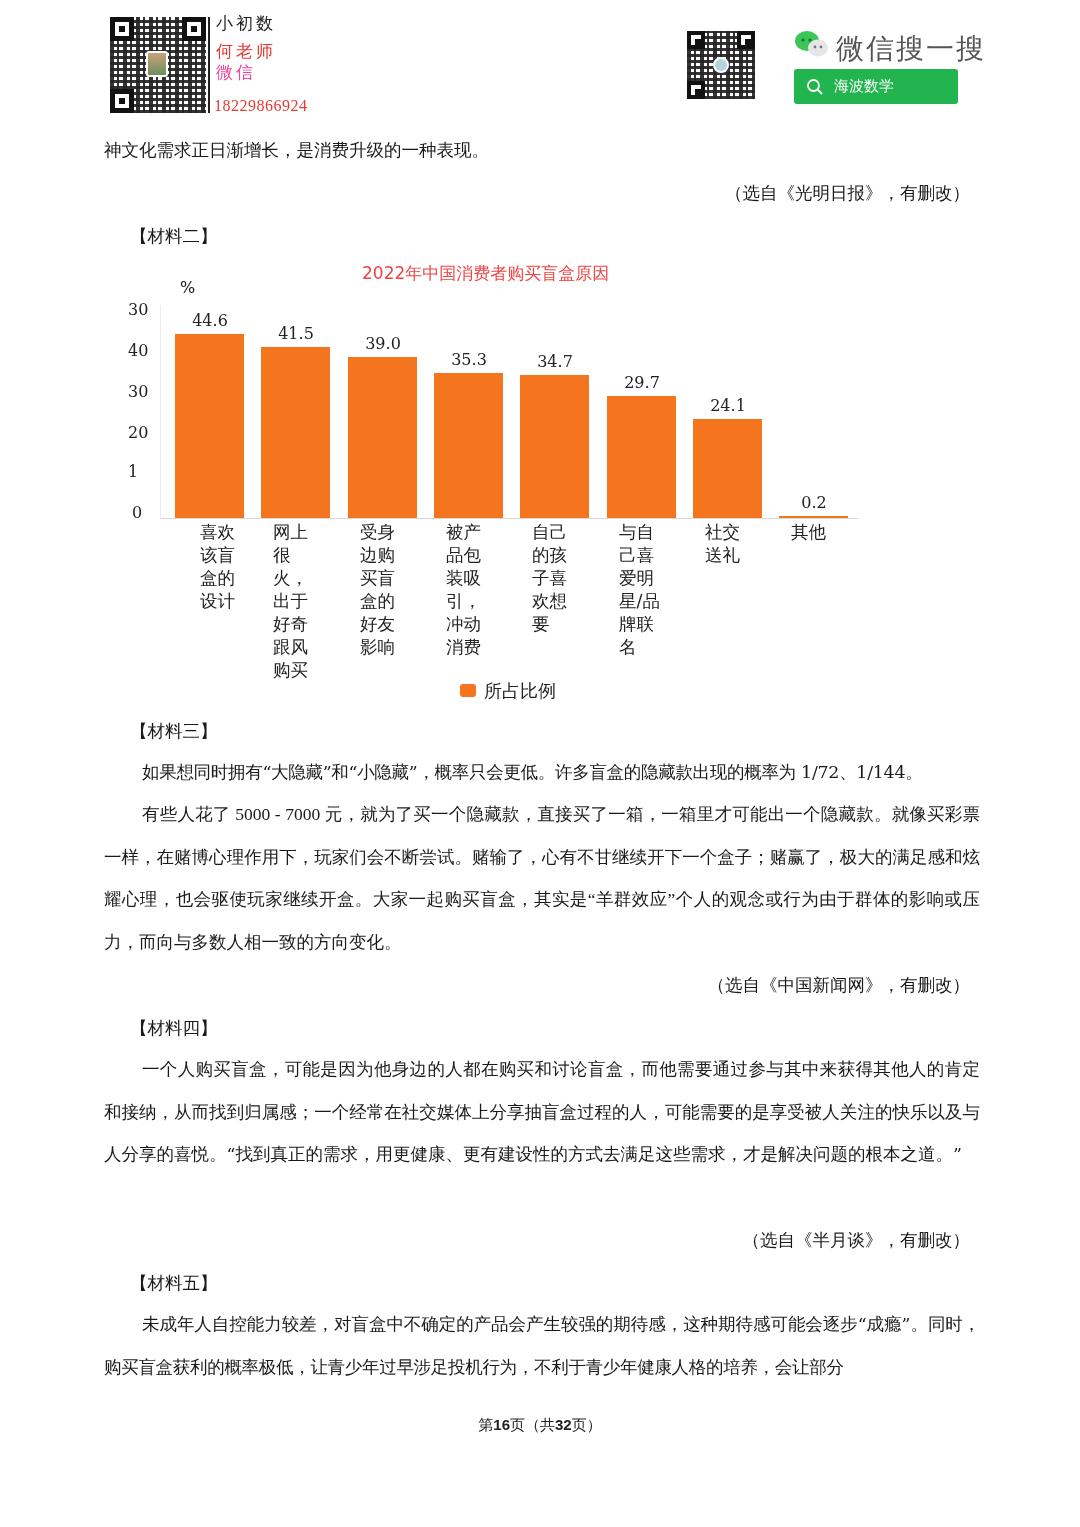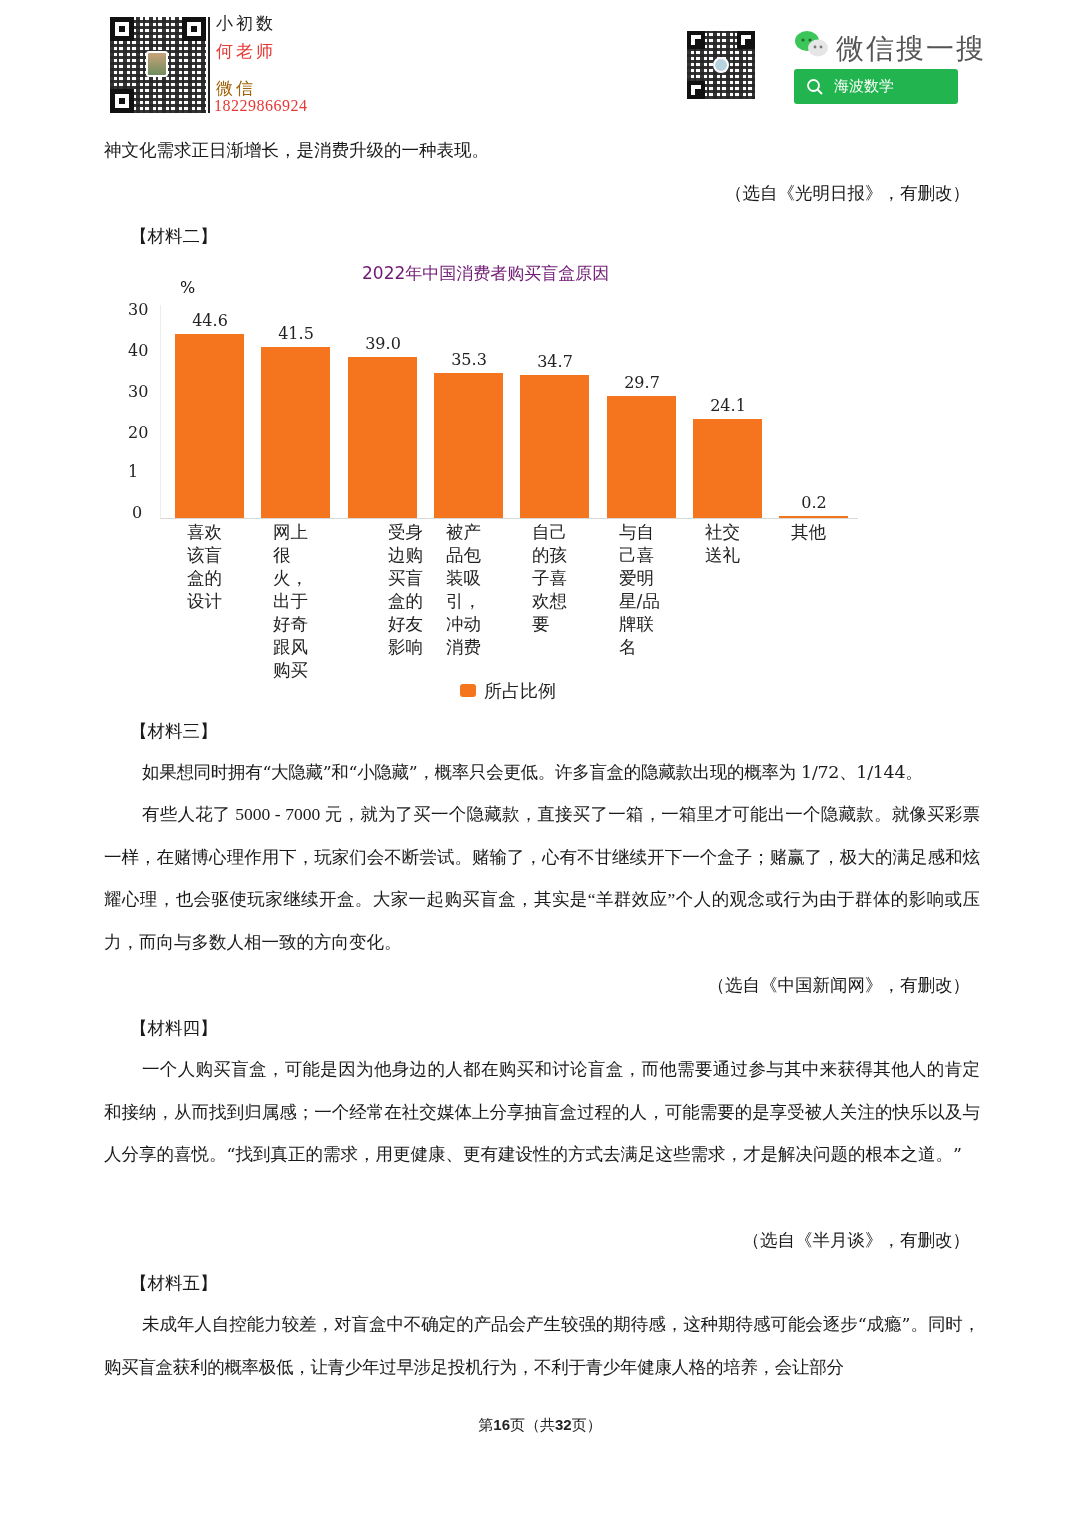--- a/index.html
+++ b/index.html
@@ -19,21 +19,21 @@
   .hw { position: absolute; font-family: Liberation Serif, serif; font-size: 17px; letter-spacing: 3px; }
   .wx-search { position: absolute; font-family: "DejaVu Sans", sans-serif; font-size: 28px; color: #555; letter-spacing: 2px; }
   .wx-btn { position: absolute; background: #1db954; background: #22b54f; border-radius: 3px; color: #fff; font-family: "DejaVu Sans", sans-serif; font-size: 15px; display: flex; align-items: center; padding-left: 12px; gap: 10px; }
 
   .para { position: absolute; left: 104px; width: 876px; font-size: 17.5px; line-height: 42.5px; text-align: justify; }
   .indent { text-indent: 38px; }
   .src { position: absolute; right: 110px; font-size: 17.5px; }
   .heading { position: absolute; left: 130px; font-size: 17.5px; }
 
   
-  .chart-title { position: absolute; left: 362px; top: 262px; font-family: "DejaVu Sans", sans-serif; font-size: 17px; color: #701a75; }
+  .chart-title { position: absolute; left: 362px; top: 262px; font-family: "DejaVu Sans", sans-serif; font-size: 17px; color: #ef4444; }
   .ytick { position: absolute; left: 128px; width: 26px; font-size: 16px; color: #222; text-align: left; }
   .bar { position: absolute; background: #f5741e; }
   .bar-val { position: absolute; width: 70px; text-align: center; font-size: 16px; color: #222; }
   .xlab { position: absolute; width: 44px; font-family: "DejaVu Sans", sans-serif; font-size: 17.5px; line-height: 23px; color: #222; word-break: break-all; }
   .baseline { position: absolute; left: 160px; top: 518px; width: 698px; height: 1px; background: #d8d8d8; }
   .yaxis { position: absolute; left: 160px; top: 305px; width: 1px; height: 213px; background: #ececec; }
   .legend-sw { position: absolute; left: 460px; top: 684px; width: 16px; height: 13px; background: #f5741e; border-radius: 3px; }
   .legend-lbl { position: absolute; left: 484px; top: 679px; font-family: "DejaVu Sans", sans-serif; font-size: 18px; color: #222; }
 
   .footer { position: absolute; top: 1416px; left: 0; width: 1080px; text-align: center; font-size: 15px; color: #222; }
@@ -46,21 +46,21 @@
   <div class="abs" style="left:110px;top:17px;width:96px;height:96px;background:#fff;">
     <div class="qr" style="left:0;top:0;width:96px;height:96px;opacity:0.85;"></div>
     <div class="qr-corner" style="left:0;top:0;"></div>
     <div class="qr-corner" style="left:72px;top:0;"></div>
     <div class="qr-corner" style="left:0;top:72px;"></div>
     <div class="qr-avatar" style="left:36px;top:34px;"></div>
   </div>
   <div class="abs" style="left:208px;top:17px;width:2px;height:96px;background:#222;"></div>
   <div class="hw" style="left:216px;top:12px;color:#222;">小初数</div>
   <div class="hw" style="left:216px;top:40px;color:#e53935;">何老师</div>
-  <div class="hw" style="left:216px;top:77px;color:#a16207;">微信</div>
+  <div class="hw" style="left:216px;top:61px;color:#ec4899;">微信</div>
   <div class="hw" style="left:214px;top:97px;color:#e53935;letter-spacing:0.5px;font-size:16px;">18229866924</div>
 </div>
 
 <div>
   <div class="abs" style="left:687px;top:31px;width:68px;height:68px;background:#fff;">
     <div class="qr" style="left:0;top:0;width:68px;height:68px;opacity:0.85;"></div>
     <div class="qr-corner" style="left:0;top:0;width:18px;height:18px;border-width:4px;"></div>
     <div class="qr-corner" style="left:50px;top:0;width:18px;height:18px;border-width:4px;"></div>
     <div class="qr-corner" style="left:0;top:50px;width:18px;height:18px;border-width:4px;"></div>
     <div class="abs" style="left:26px;top:26px;width:16px;height:16px;border-radius:50%;background:#b8d3e0;border:2px solid #fff;"></div>
@@ -98,27 +98,27 @@
   <div class="ytick" style="top:300px;">30</div>
   <div class="ytick" style="top:341px;">40</div>
   <div class="ytick" style="top:382px;">30</div>
   <div class="ytick" style="top:423px;">20</div>
   <div class="ytick" style="top:462px;">1</div>
   <div class="ytick" style="top:503px;left:132px;">0</div>
 
   <div id="bars">
       <div class="bar" style="left: 175px; top: 334.248px; width: 69px; height: 183.752px; background: rgb(245, 116, 30);"></div>
       <div class="bar-val" style="left: 175px; top: 311.248px;">44.6</div>
-      <div class="xlab" style="left: 187px; top: 521px;">喜欢该盲盒的设计</div>
+      <div class="xlab" style="left: 200px; top: 521px;">喜欢该盲盒的设计</div>
       <div class="bar" style="left: 261px; top: 347.02px; width: 69px; height: 170.98px; background: rgb(245, 116, 30);"></div>
       <div class="bar-val" style="left: 261px; top: 324.02px;">41.5</div>
       <div class="xlab" style="left: 273px; top: 521px;">网上很火，出于好奇跟风购买</div>
       <div class="bar" style="left: 348px; top: 357.32px; width: 69px; height: 160.68px; background: rgb(245, 116, 30);"></div>
       <div class="bar-val" style="left: 348px; top: 334.32px;">39.0</div>
-      <div class="xlab" style="left: 360px; top: 521px; margin-left: 28px;">受身边购买盲盒的好友影响</div>
+      <div class="xlab" style="left: 360px; top: 521px;">受身边购买盲盒的好友影响</div>
       <div class="bar" style="left: 434px; top: 372.564px; width: 69px; height: 145.436px; background: rgb(245, 116, 30);"></div>
       <div class="bar-val" style="left: 434px; top: 349.564px;">35.3</div>
       <div class="xlab" style="left: 446px; top: 521px;">被产品包装吸引，冲动消费</div>
       <div class="bar" style="left: 520px; top: 375.036px; width: 69px; height: 142.964px; background: rgb(245, 116, 30);"></div>
       <div class="bar-val" style="left: 520px; top: 352.036px;">34.7</div>
       <div class="xlab" style="left: 532px; top: 521px;">自己的孩子喜欢想要</div>
       <div class="bar" style="left: 607px; top: 395.636px; width: 69px; height: 122.364px; background: rgb(245, 116, 30);"></div>
       <div class="bar-val" style="left: 607px; top: 372.636px;">29.7</div>
       <div class="xlab" style="left: 619px; top: 521px;">与自己喜爱明星/品牌联名</div>
       <div class="bar" style="left: 693px; top: 418.708px; width: 69px; height: 99.292px; background: rgb(245, 116, 30);"></div>

